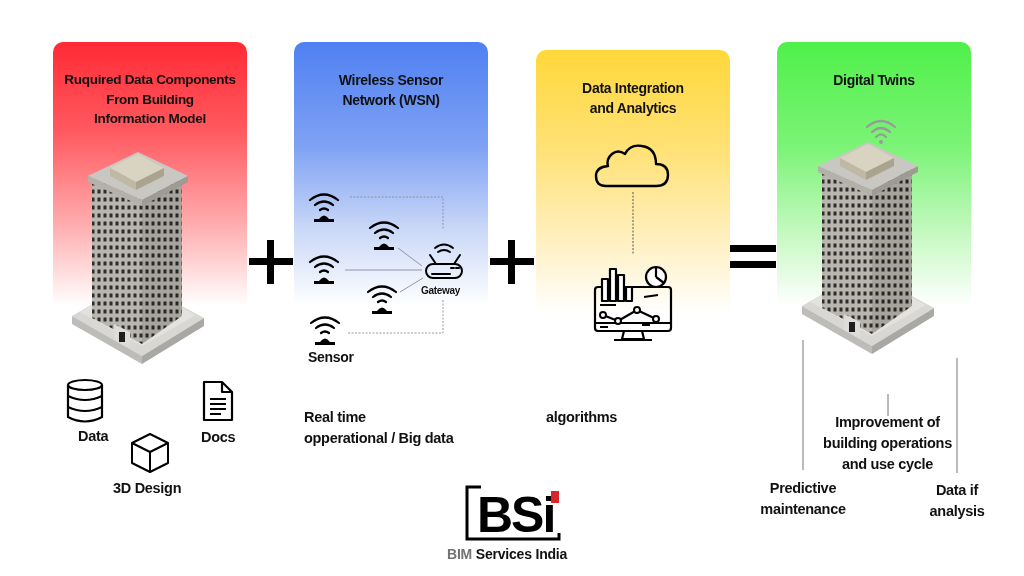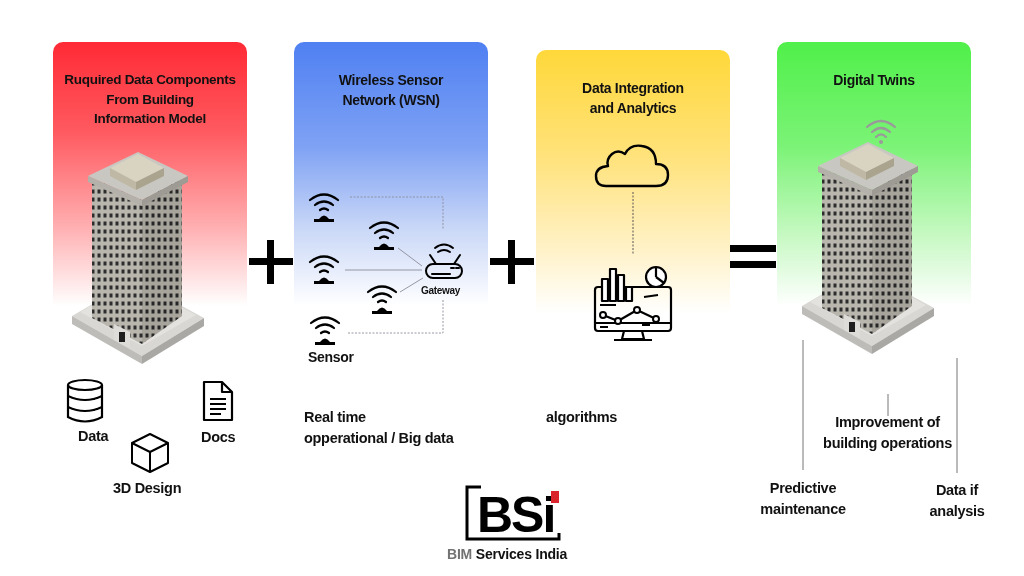--- a/index.html
+++ b/index.html
@@ -237,20 +237,21 @@
 <svg style="left:800px;top:338px;" width="160" height="140">
   <g stroke="#777" stroke-width="1" fill="none">
     <line x1="3" y1="2" x2="3" y2="132"></line>
     <line x1="88" y1="56" x2="88" y2="78"></line>
     <line x1="157" y1="20" x2="157" y2="135"></line>
   </g>
 </svg>
 <div class="lbl center" style="left:815px;top:412px;width:145px;">
   <div>Improvement of</div>
   <div>building operations</div>
+  <div>and use cycle</div>
 </div>
 <div class="lbl center" style="left:752px;top:478px;width:102px;">
   <div>Predictive</div>
   <div>maintenance</div>
 </div>
 <div class="lbl center" style="left:922px;top:480px;width:70px;">
   <div>Data if</div>
   <div>analysis</div>
 </div>
 

